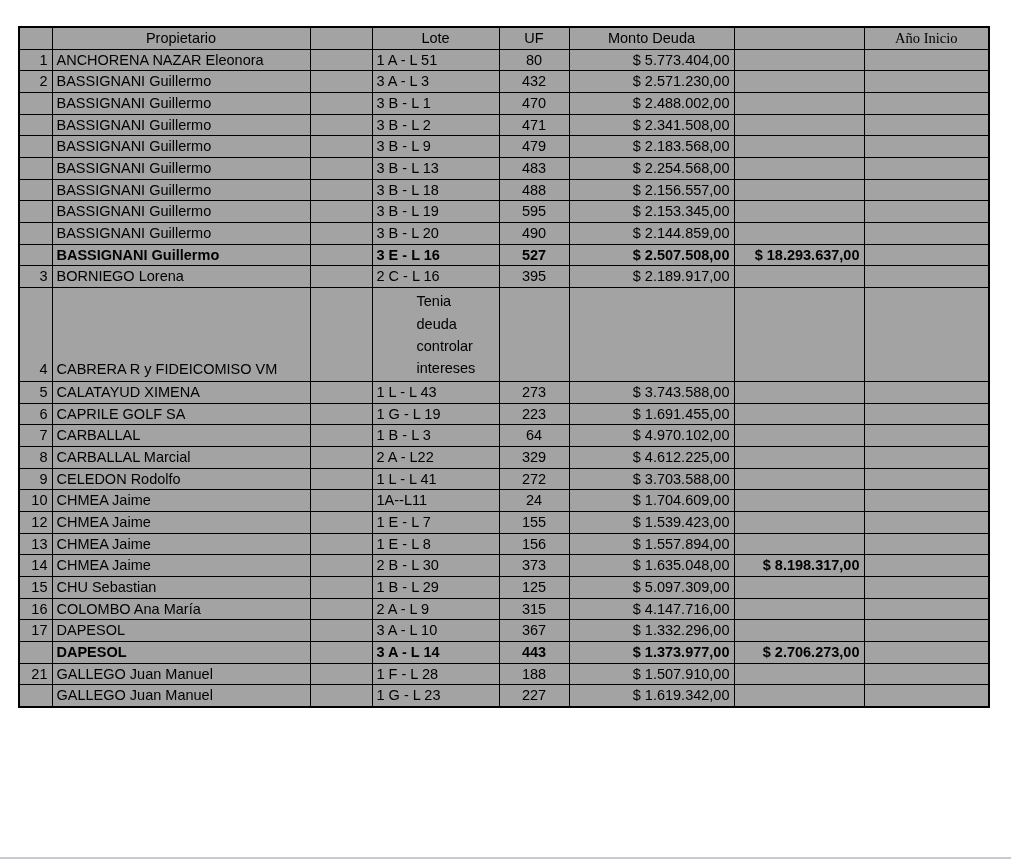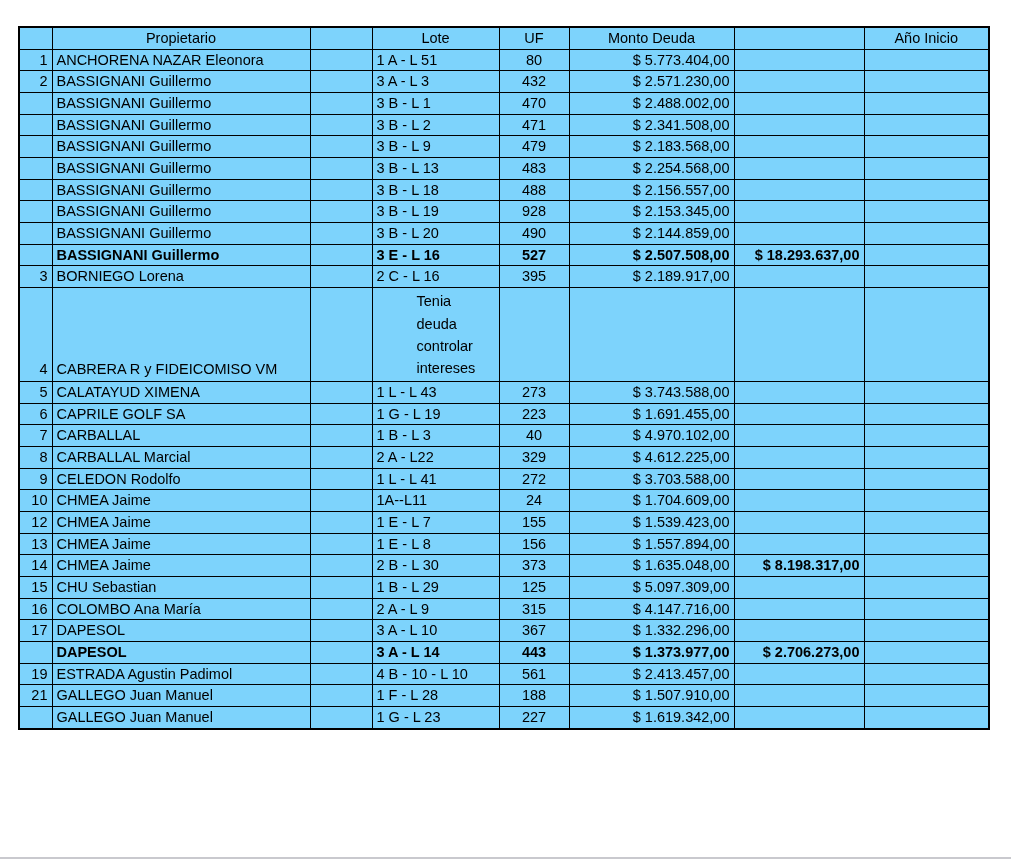--- a/index.html
+++ b/index.html
@@ -20,21 +20,21 @@
     position: absolute;
     left: 18px;
     top: 26px;
     width: 970px;
   }
 
   table.deuda {
     border-collapse: collapse;
     table-layout: fixed;
     width: 970px;
-    background: #7dd3fc;
+    background: #a3a3a3;
   }
 
   table.deuda td, table.deuda th {
     border: 1px solid #000000;
     font-size: 14.5px;
     font-weight: normal;
     line-height: 1.15;
     padding: 2px 4px;
     height: 21px;
     box-sizing: border-box;
@@ -83,21 +83,21 @@
     padding-left: 44px;
   }
   tr.tall td { height: 78px; }
   tr.tall td.prop { vertical-align: bottom; padding-bottom: 3px; margin-left: 8px; }
   tr.tall td.idx  { vertical-align: bottom; padding-bottom: 3px; }
 
   
   table.deuda { border: 2px solid #000000; }
   tbody tr:last-child td { border-bottom: 2px solid #000000; }
   td.idx, th.idx { border-left: 2px solid #000000; }
-  td.anio, th.anio { border-right: 2px solid #000000; }
+  td.anio, th.anio { border-right: 2px solid #000000; font-family: Liberation Serif, serif; }
 
   
   #page-rule {
     position: absolute;
     left: 0;
     top: 857px;
     width: 1011px;
     height: 2px;
     background: #c9c9ce;
   }
@@ -198,21 +198,21 @@
           <td class="uf">488</td>
           <td class="monto">$ 2.156.557,00</td>
           <td class="sub"></td>
           <td class="anio"></td>
         </tr>
         <tr>
           <td class="idx"></td>
           <td class="prop">BASSIGNANI Guillermo</td>
           <td class="gap"></td>
           <td class="lote">3 B - L 19</td>
-          <td class="uf">928</td>
+          <td class="uf">595</td>
           <td class="monto">$ 2.153.345,00</td>
           <td class="sub"></td>
           <td class="anio"></td>
         </tr>
         <tr>
           <td class="idx"></td>
           <td class="prop">BASSIGNANI Guillermo</td>
           <td class="gap"></td>
           <td class="lote">3 B - L 20</td>
           <td class="uf">490</td>
@@ -270,21 +270,21 @@
           <td class="uf">223</td>
           <td class="monto">$ 1.691.455,00</td>
           <td class="sub"></td>
           <td class="anio"></td>
         </tr>
         <tr>
           <td class="idx">7</td>
           <td class="prop">CARBALLAL</td>
           <td class="gap"></td>
           <td class="lote">1 B - L 3</td>
-          <td class="uf">40</td>
+          <td class="uf">64</td>
           <td class="monto">$ 4.970.102,00</td>
           <td class="sub"></td>
           <td class="anio"></td>
         </tr>
         <tr>
           <td class="idx">8</td>
           <td class="prop">CARBALLAL Marcial</td>
           <td class="gap"></td>
           <td class="lote">2 A - L22</td>
           <td class="uf">329</td>
@@ -376,30 +376,20 @@
           <td class="idx"></td>
           <td class="prop">DAPESOL</td>
           <td class="gap"></td>
           <td class="lote">3 A - L 14</td>
           <td class="uf">443</td>
           <td class="monto">$ 1.373.977,00</td>
           <td class="sub">$ 2.706.273,00</td>
           <td class="anio"></td>
         </tr>
         <tr>
-          <td class="idx">19</td>
-          <td class="prop">ESTRADA Agustin Padimol</td>
-          <td class="gap"></td>
-          <td class="lote">4 B - 10 - L 10</td>
-          <td class="uf">561</td>
-          <td class="monto">$ 2.413.457,00</td>
-          <td class="sub"></td>
-          <td class="anio"></td>
-        </tr>
-        <tr>
           <td class="idx">21</td>
           <td class="prop">GALLEGO Juan Manuel</td>
           <td class="gap"></td>
           <td class="lote">1 F - L 28</td>
           <td class="uf">188</td>
           <td class="monto">$ 1.507.910,00</td>
           <td class="sub"></td>
           <td class="anio"></td>
         </tr>
         <tr>

